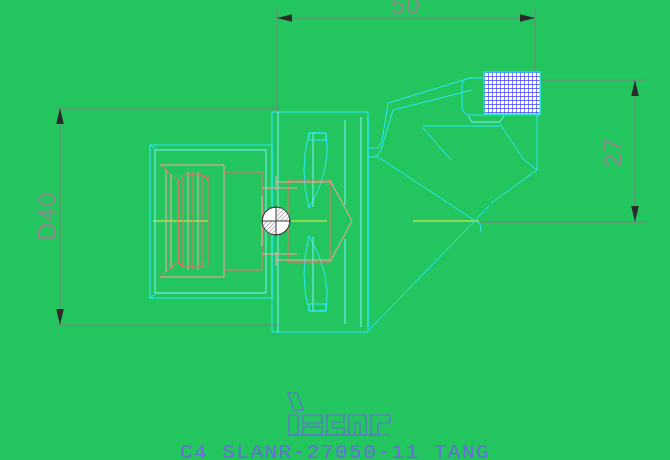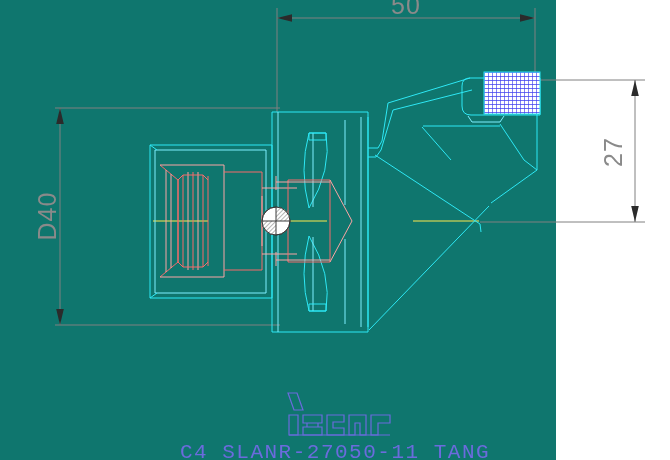--- a/index.html
+++ b/index.html
@@ -8,23 +8,23 @@
     background: #ffffff;
   }
   body {
     width: 670px;
     height: 460px;
     font-family: "Liberation Sans", sans-serif;
     overflow: hidden;
   }
   #drawing-root {
     position: relative;
-    width: 556px;
+    width: 670px;
     height: 460px;
-    background: #0f766e;
+    background: #22c55e;
   }
   #cad-svg {
     display: block;
     width: 670px;
     height: 460px;
   }
   .dim-text {
     font-family: "Liberation Sans", sans-serif;
     font-size: 25px;
     fill: #8a8a8a;

